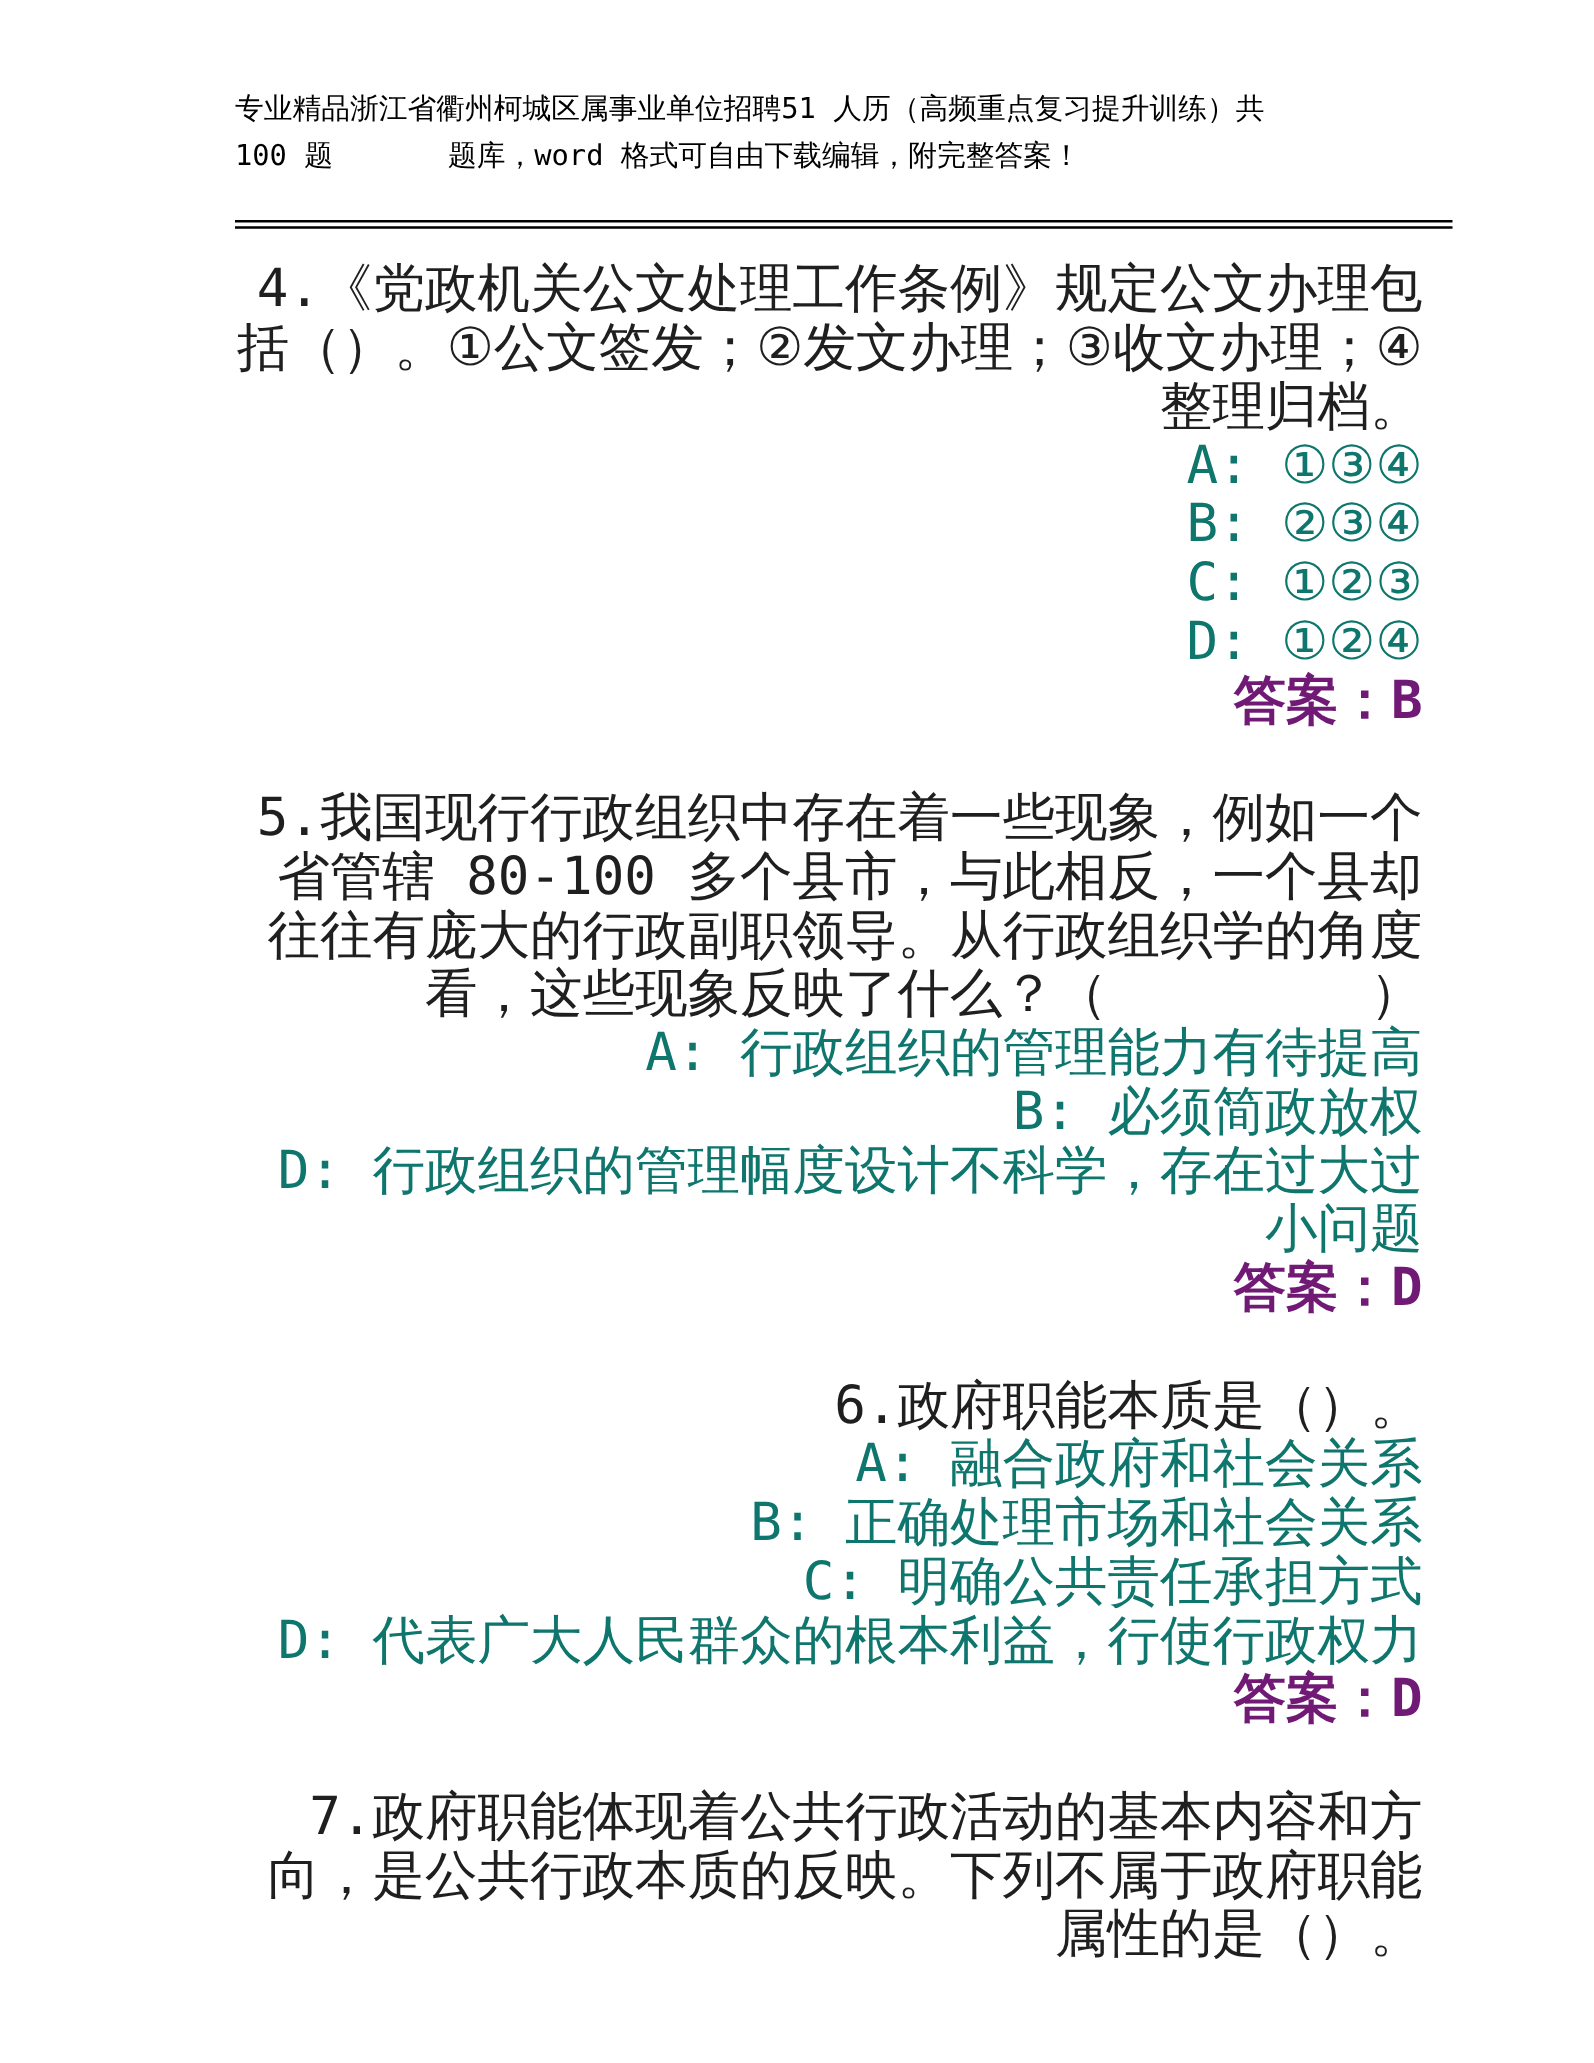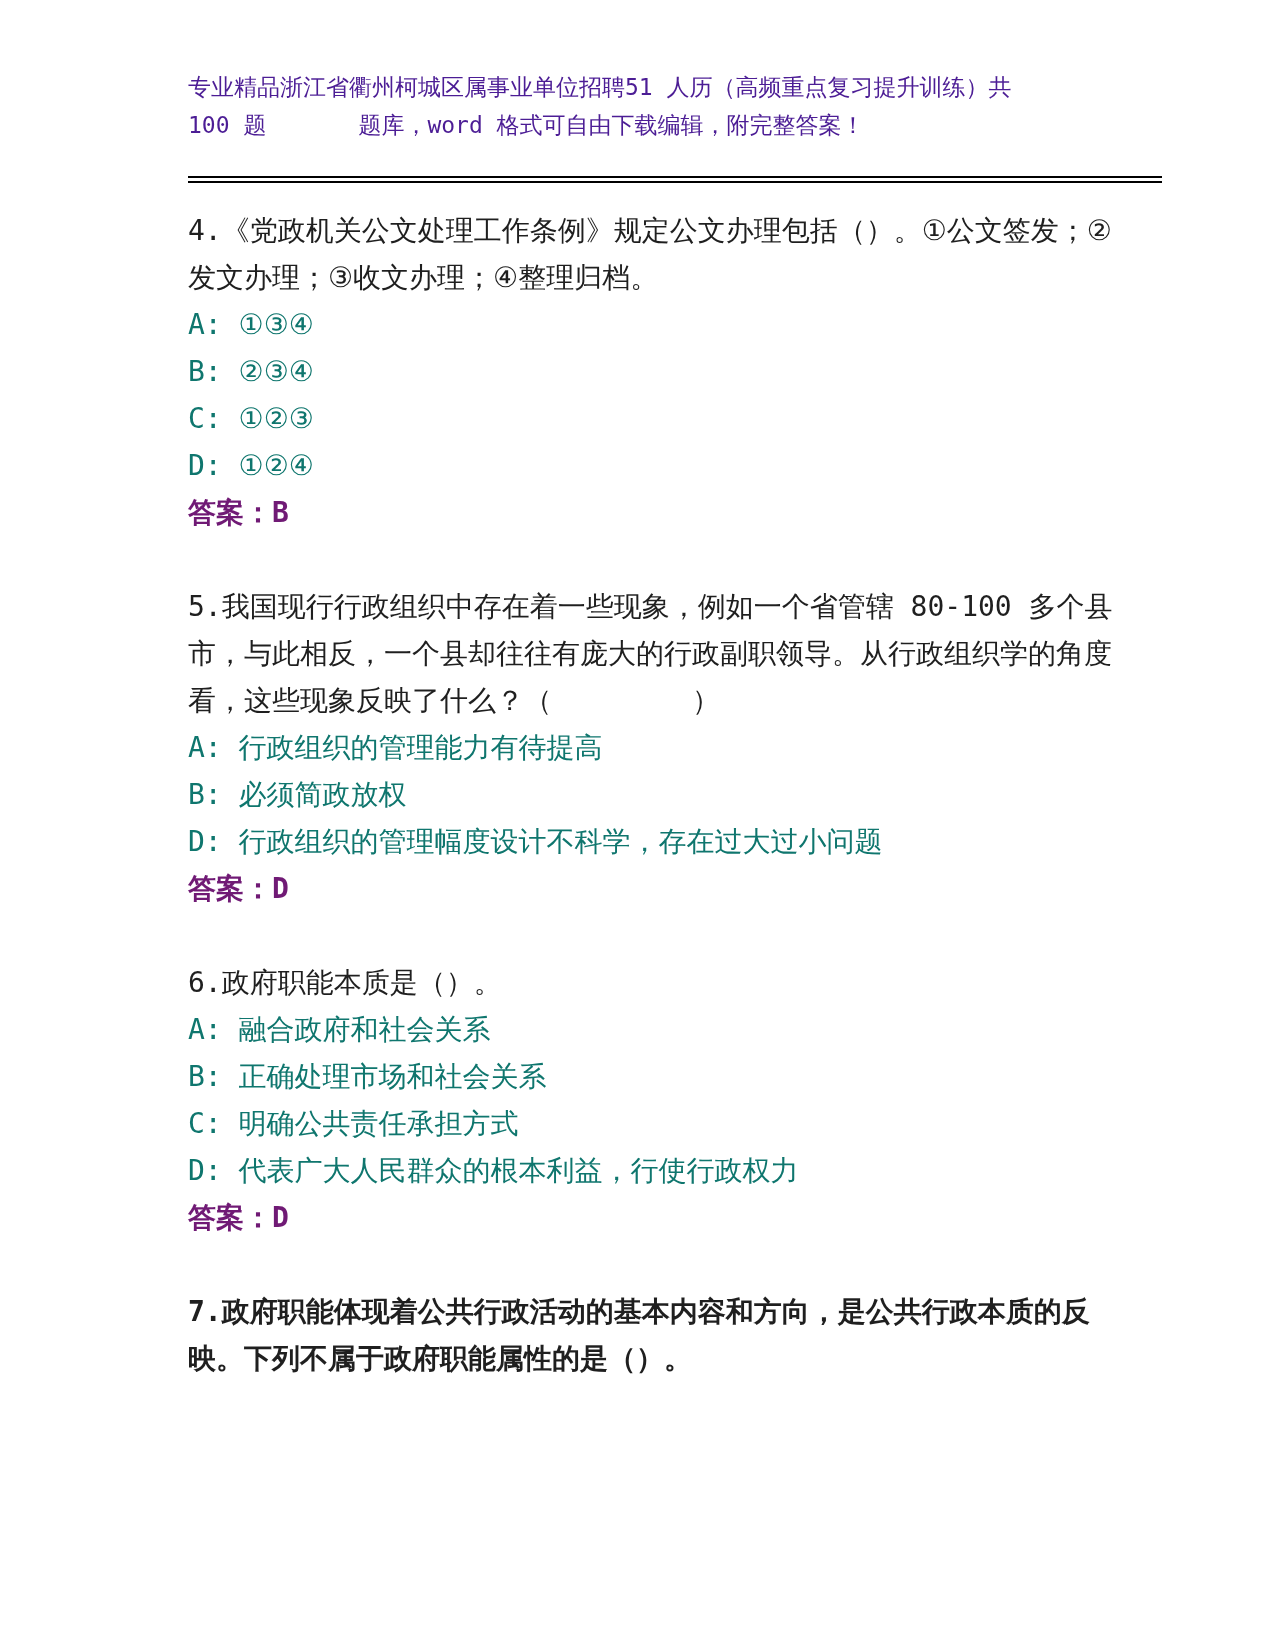--- a/index.html
+++ b/index.html
@@ -12,43 +12,44 @@
     font-family: "DejaVu Sans Mono", "DejaVu Sans", "Liberation Sans", sans-serif;
     overflow: hidden;
   }
   .header {
     position: absolute;
     top: 68px;
     left: 188px;
     width: 974px;
     font-size: 23px;
     line-height: 38px;
-    color: #4c1d95;
+    color: #000000;
     white-space: nowrap;
   }
   .rule {
     position: absolute;
     top: 176px;
     left: 188px;
     width: 974px;
     height: 3px;
     border-top: 2px solid #000000;
     border-bottom: 2px solid #000000;
   }
   .content {
     position: absolute;
     top: 207px;
     left: 188px;
     width: 950px;
-    font-size: 28px;
+    font-size: 42px;
     line-height: 47px;
+    text-align: right;
   }
   .content p { margin: 0; padding: 0; }
   .question { margin: 0 0 47px 0; }
-  .question:last-child { margin-bottom: 0; font-weight: bold; }
+  .question:last-child { margin-bottom: 0; }
   .qtext { color: #1f1f1f; }
   .option { color: #0f766e; }
   .answer { color: #701a75; font-weight: 700; }
 </style>
 </head>
 <body>
 
 <div class="page">
 
   <div class="header">

